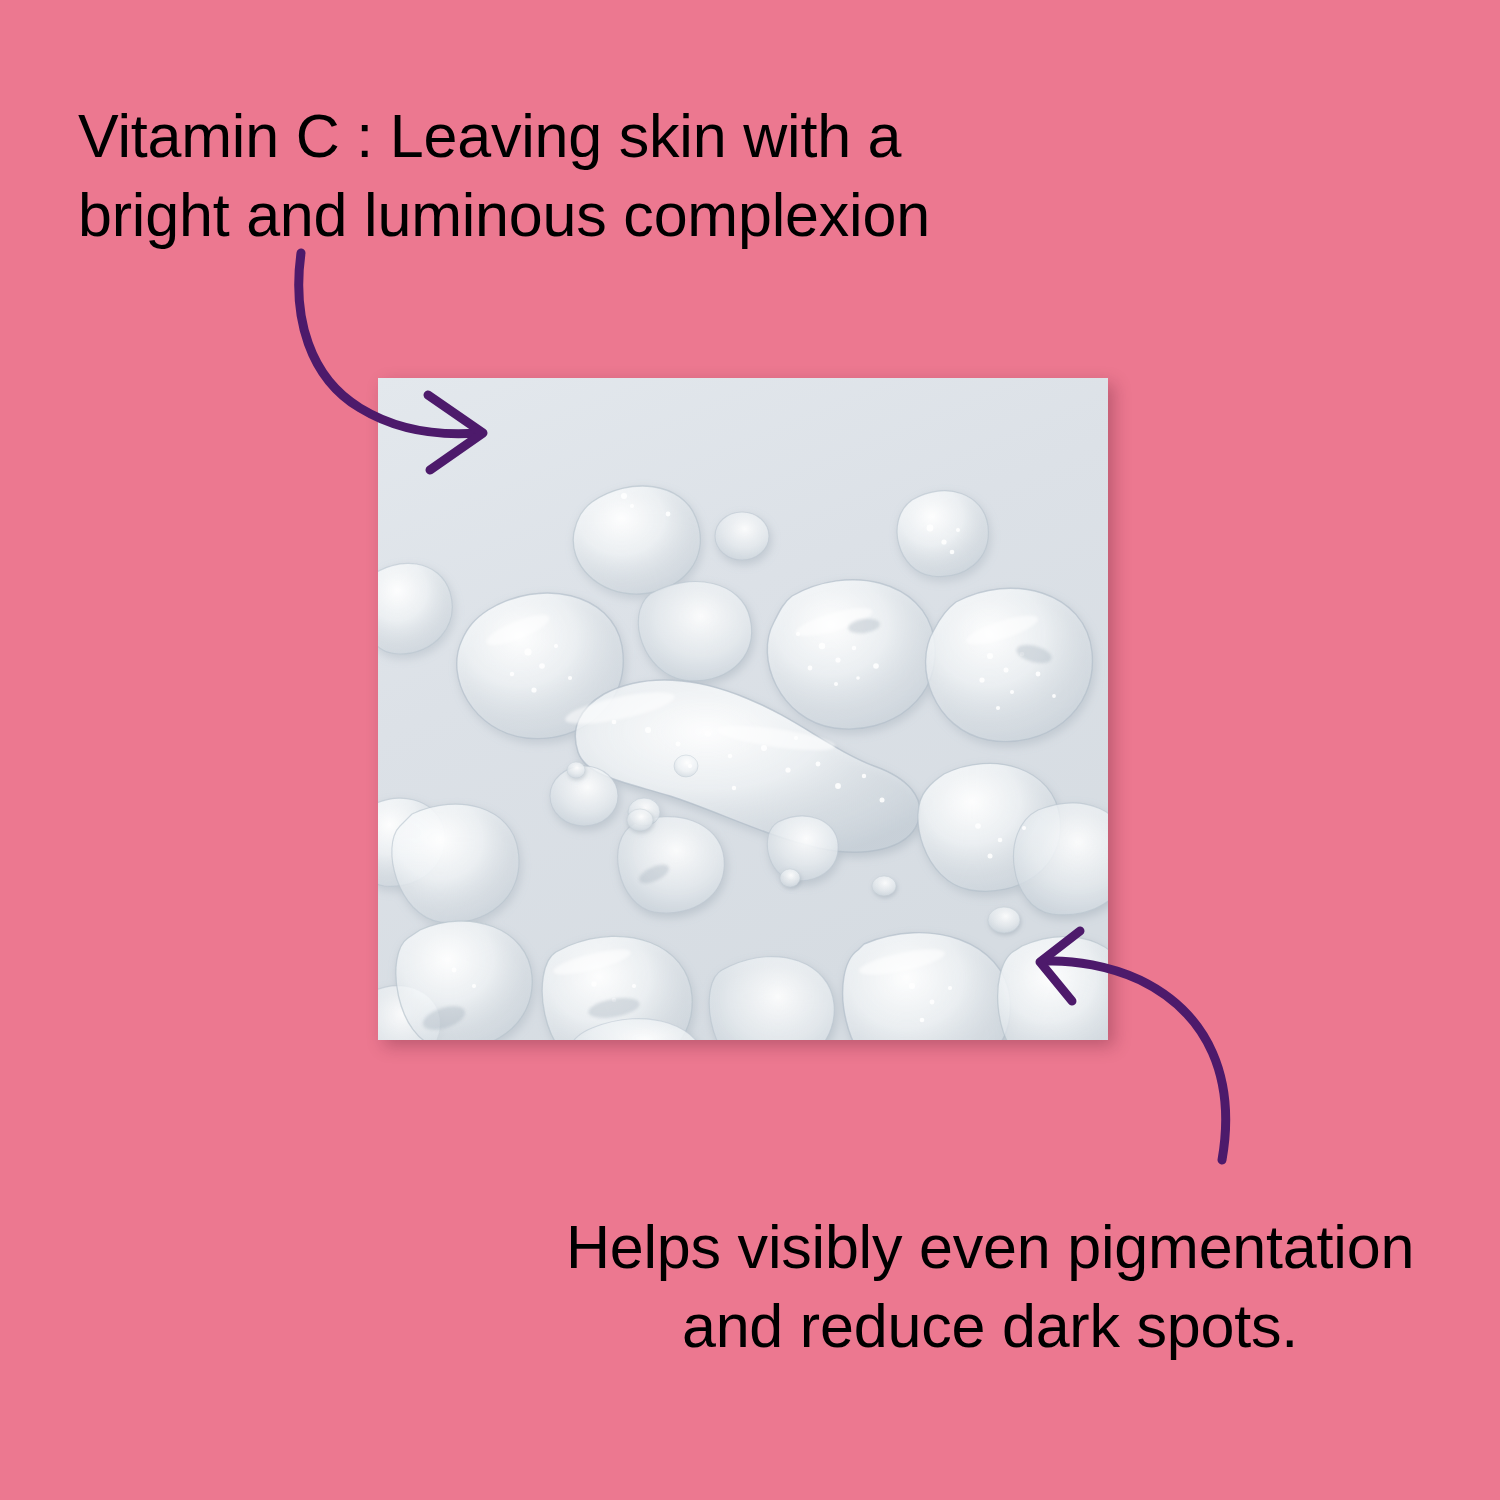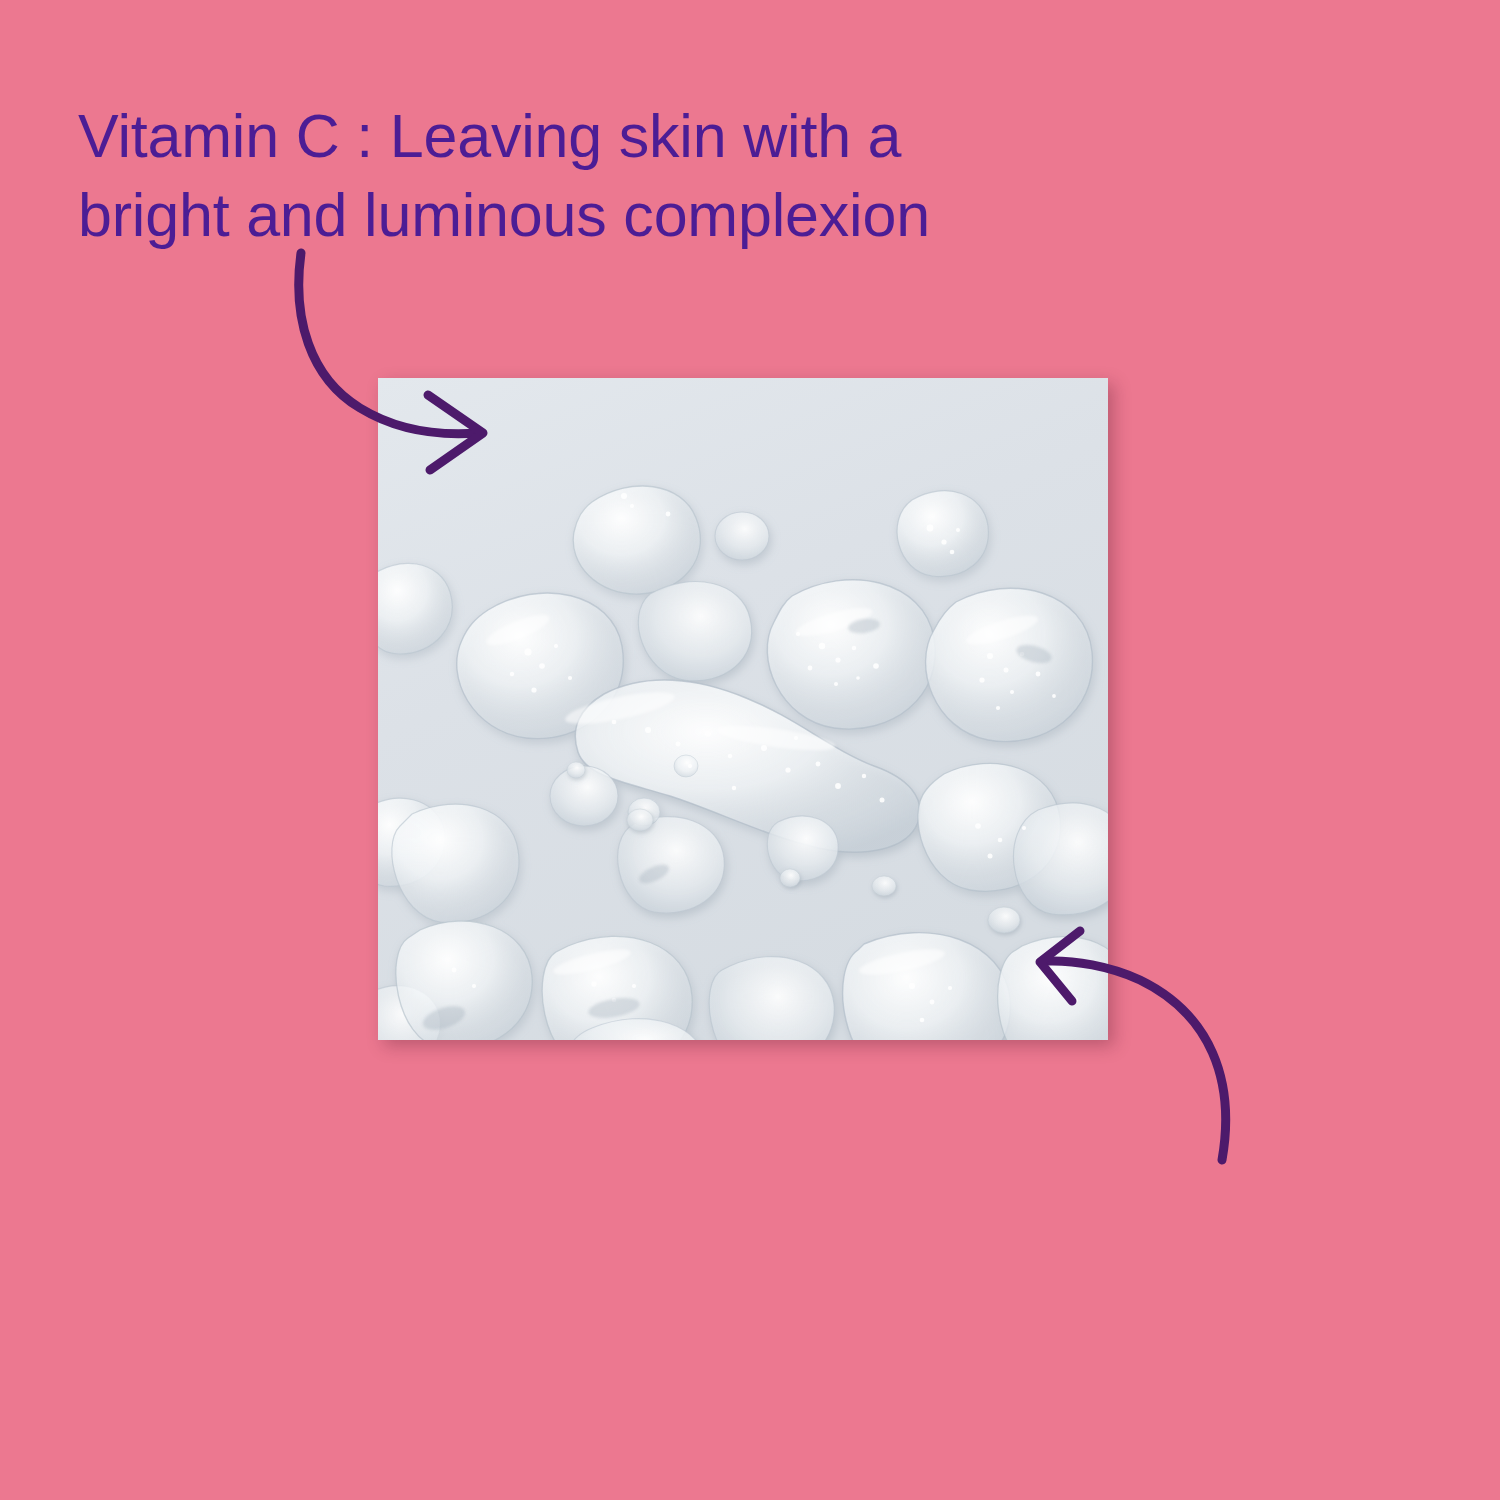--- a/index.html
+++ b/index.html
@@ -17,21 +17,21 @@
     position: relative;
     width: 1500px;
     height: 1500px;
     background: #EC7890;
     overflow: hidden;
   }
 
   
   .caption {
     position: absolute;
-    color: #4c1d95;
+    color: #000000;
     font-family: "Liberation Sans", sans-serif;
     font-weight: 400;
     font-size: 61px;
     line-height: 79px;
     letter-spacing: -0.2px;
     white-space: pre-line;
   }
   #caption-top {
     left: 78px;
     top: 97px;
@@ -241,14 +241,16 @@
 
     <g>
       <path d="M 1222 1160 C 1236 1080 1210 1014 1140 980 C 1110 966 1074 960 1046 961" fill="none" stroke="#4D1A6B" stroke-width="9" stroke-linecap="round"></path>
       <path d="M 1080 931 L 1040 962 L 1072 1001" fill="none" stroke="#4D1A6B" stroke-width="9" stroke-linecap="round" stroke-linejoin="round"></path>
     </g>
   </svg>
 
   <div class="caption" id="caption-top">Vitamin C : Leaving skin with a
 bright and luminous complexion</div>
 
+  <div class="caption" id="caption-bottom">Helps visibly even pigmentation
+and reduce dark spots.</div>
 
 </div>
 
 </body></html>

